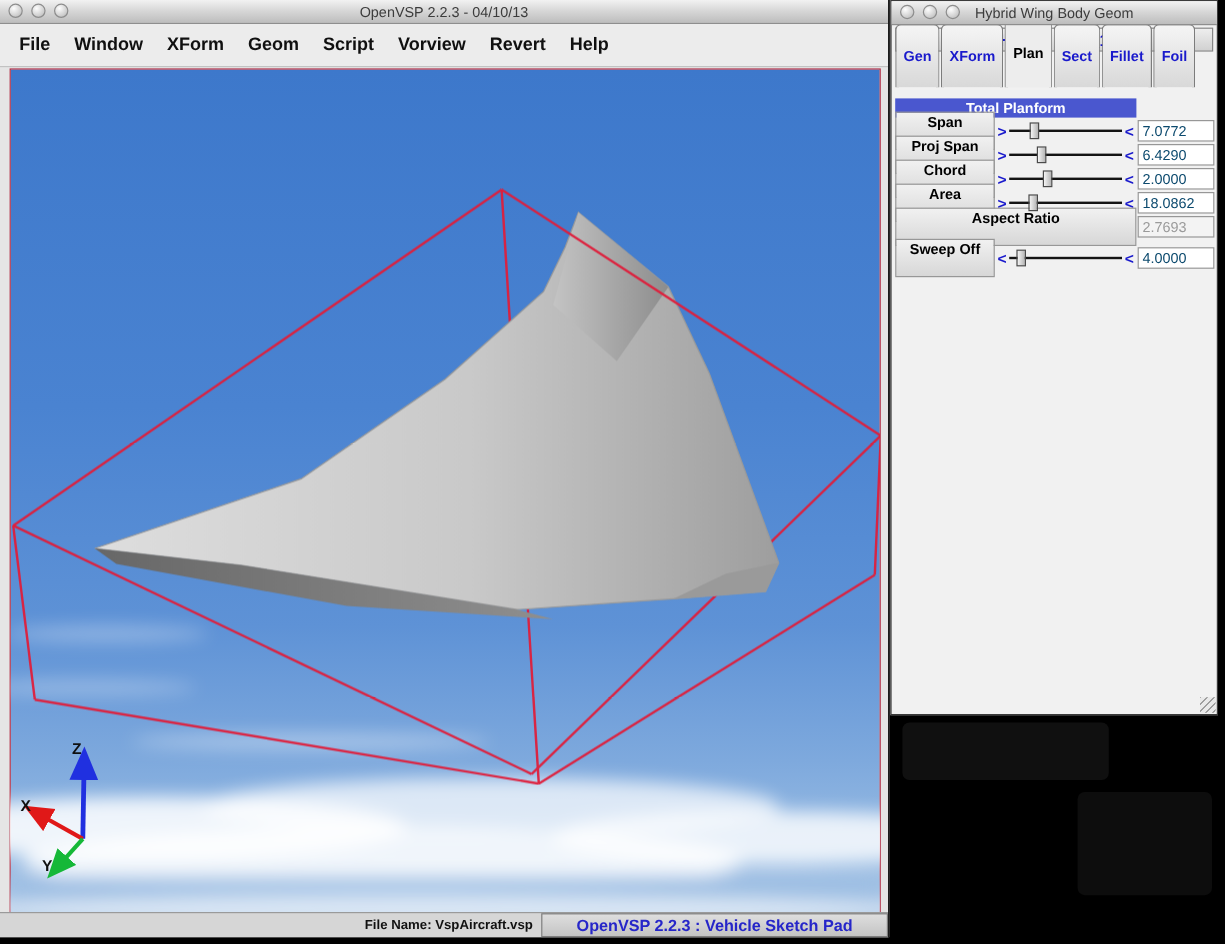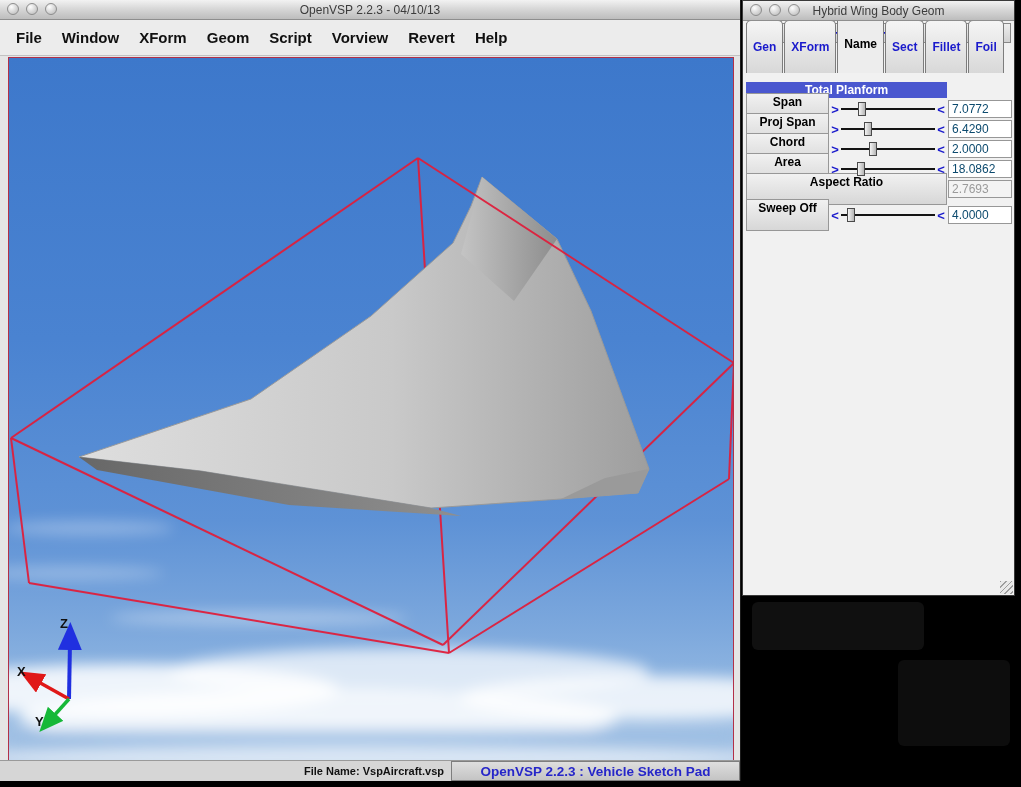--- a/index.html
+++ b/index.html
@@ -196,21 +196,21 @@
         <span class="light"></span>
       </div>
       <span class="title">Hybrid Wing Body Geom</span>
     </div>
 
     <div class="hwb-header">HWB : Hwb_1</div>
 
     <div class="tabs">
       <div class="tab">Gen</div>
       <div class="tab">XForm</div>
-      <div class="tab active">Name</div>
+      <div class="tab active">Plan</div>
       <div class="tab">Sect</div>
       <div class="tab">Fillet</div>
       <div class="tab">Foil</div>
     </div>
 
     <div class="section-title">Total Planform</div>
 
     <div class="row">
       <div class="row-label">Span</div>
       <span class="arrow">&gt;</span>

